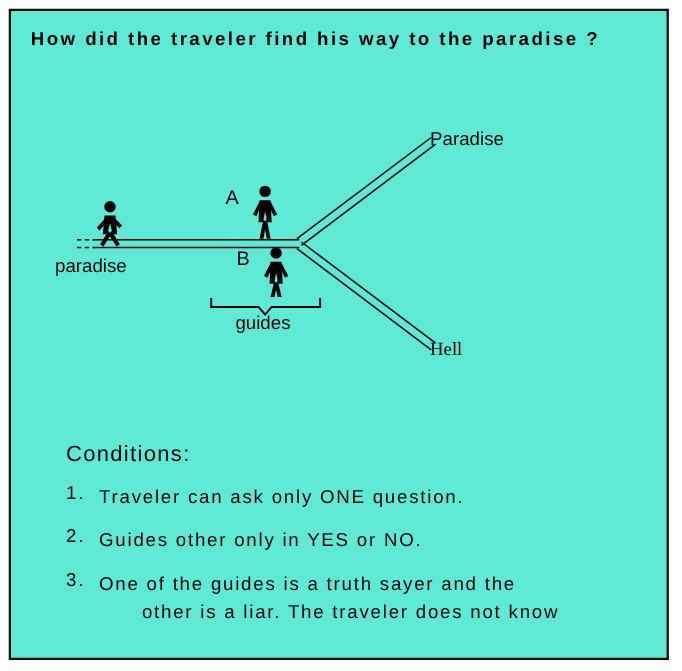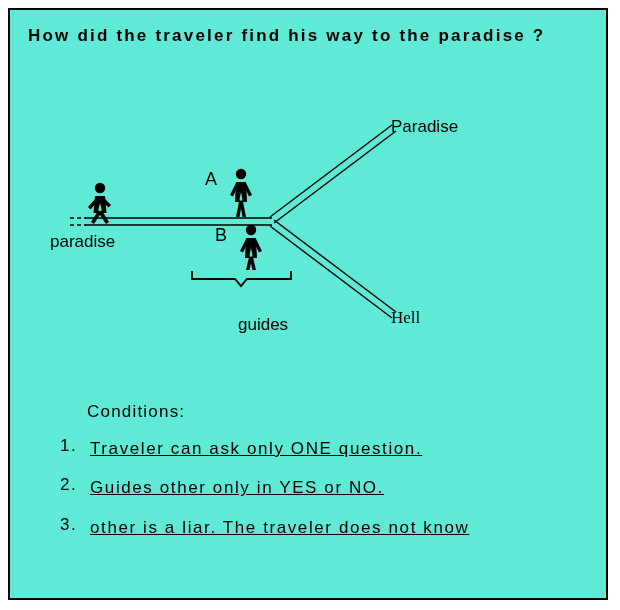--- a/index.html
+++ b/index.html
@@ -42,54 +42,52 @@
   }
   .dlabel {
     position: absolute;
     font-size: 17px;
     color: #000000;
     white-space: nowrap;
   }
   #lbl-paradise { left: 381px; top: 52px; }
   #lbl-hell { left: 381px; top: 243px; font-family: Liberation Serif, serif; }
   #lbl-traveler { left: 40px; top: 167px; }
-  #lbl-guides { left: 204px; top: 250px; margin-left: 24px; }
+  #lbl-guides { left: 204px; top: 219px; }
   #lbl-a { left: 195px; top: 104px; font-size: 18px; }
   #lbl-b { left: 205px; top: 160px; font-size: 18px; }
 
   #conditions {
     position: absolute;
     left: 50px;
     top: 392px;
     width: 520px;
     color: #000000;
   }
   #cond-title {
-    font-size: 17px;
+    font-size: 20px;
     letter-spacing: 1.2px;
     margin-bottom: 14px;
-    margin-left: 27px;
   }
   .cond-row {
     display: flex;
     align-items: flex-start;
     margin-bottom: 13px;
     font-size: 17px;
     letter-spacing: 1.6px;
   }
   .cond-num {
     width: 30px;
     flex: 0 0 30px;
   }
   .cond-text {
     flex: 1 1 auto;
     line-height: 1.55;
-    text-decoration: underline;
   }
-  .cond-text .line2 { display: block; }
+  .cond-text .line2 { display: block; margin-left: 39px; }
 </style>
 </head>
 <body>
 
 <div id="frame">
 
   <div id="title">How did the traveler find his way to the paradise ?</div>
 
   <div id="diagram">
 
@@ -154,18 +152,19 @@
     </div>
 
     <div class="cond-row">
       <div class="cond-num">2.</div>
       <div class="cond-text">Guides other only in YES or NO.</div>
     </div>
 
     <div class="cond-row">
       <div class="cond-num">3.</div>
       <div class="cond-text">
+        <span>One of the guides is a truth sayer and the</span>
         <span class="line2">other is a liar. The traveler does not know</span>
       </div>
     </div>
   </div>
 
 </div>
 
 </body></html>

